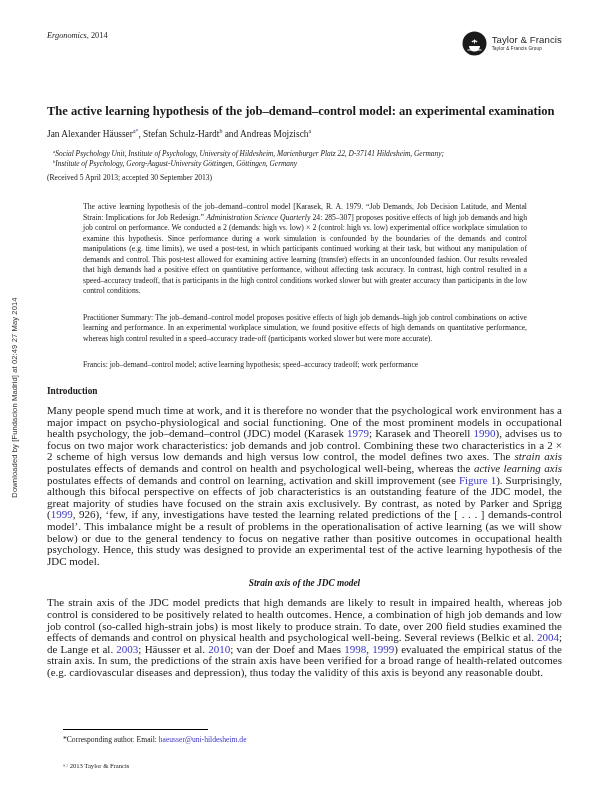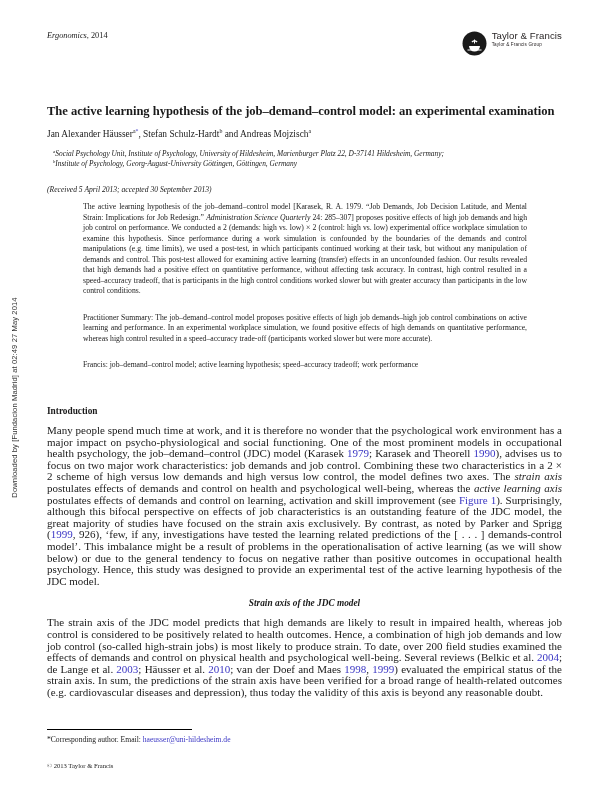--- a/index.html
+++ b/index.html
@@ -67,21 +67,21 @@
     color: #3b37c4;
     text-decoration: none;
   }
 
   
   .logo-block {
     position: absolute;
     top: 31px;
     right: 0px;
     display: flex;
-    align-items: flex-start;
+    align-items: center;
     gap: 5px;
   }
   .logo-mark {
     width: 25px;
     height: 25px;
     flex: 0 0 25px;
   }
   .logo-text {
     line-height: 1.05;
   }
@@ -123,22 +123,21 @@
   }
   .affil {
     font-size: 7.4px;
     font-style: italic;
     line-height: 10.2px;
     margin-top: 8px;
     padding: 0 6px;
   }
   .received {
     font-size: 7.6px;
-    font-style: italic;
-    margin-top: 16px;
+    margin-top: 4px;
   }
   sup {
     font-size: 0.62em;
     vertical-align: super;
     line-height: 0;
   }
   .star {
     color: #3b37c4;
   }
 
@@ -161,21 +160,20 @@
   .abstract i {
     font-style: italic;
   }
 
   
   .body {
     position: absolute;
     top: 386px;
     left: 0px;
     width: 515px;
-    margin-top: 20px;
   }
   h2.section-head {
     font-size: 9.3px;
     font-weight: bold;
     margin: 0 0 8px 0;
     line-height: 11px;
   }
   h3.subsection-head {
     font-size: 9.3px;
     font-weight: bold;
@@ -194,21 +192,21 @@
   .cite {
     color: #3b37c4;
   }
   .gap-before {
     margin-top: 31px;
   }
 
   
   .footer {
     position: absolute;
-    left: 0px;
+    left: 16px;
     bottom: 25px;
     width: 515px;
   }
   .footer-rule {
     width: 145px;
     height: 0;
     border-top: 0.7px solid #000;
     margin-bottom: 5px;
   }
   .corresponding {

